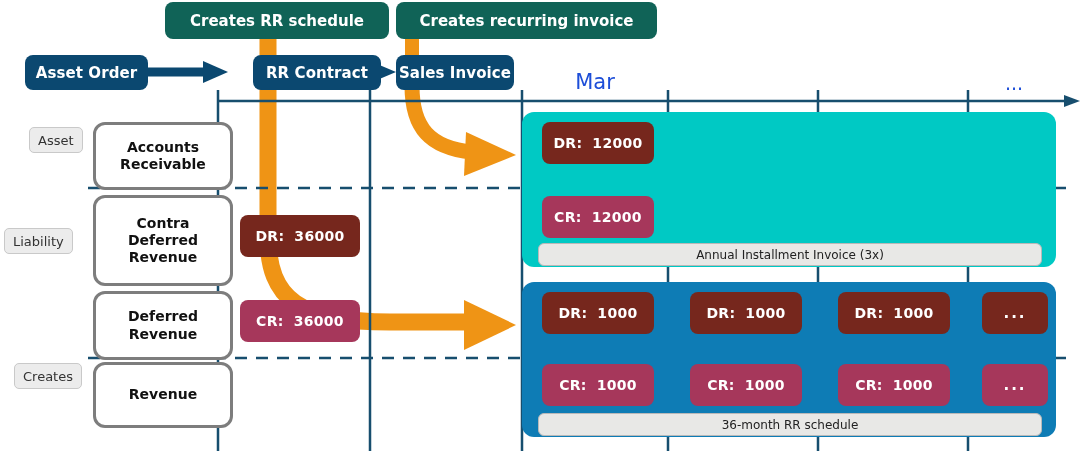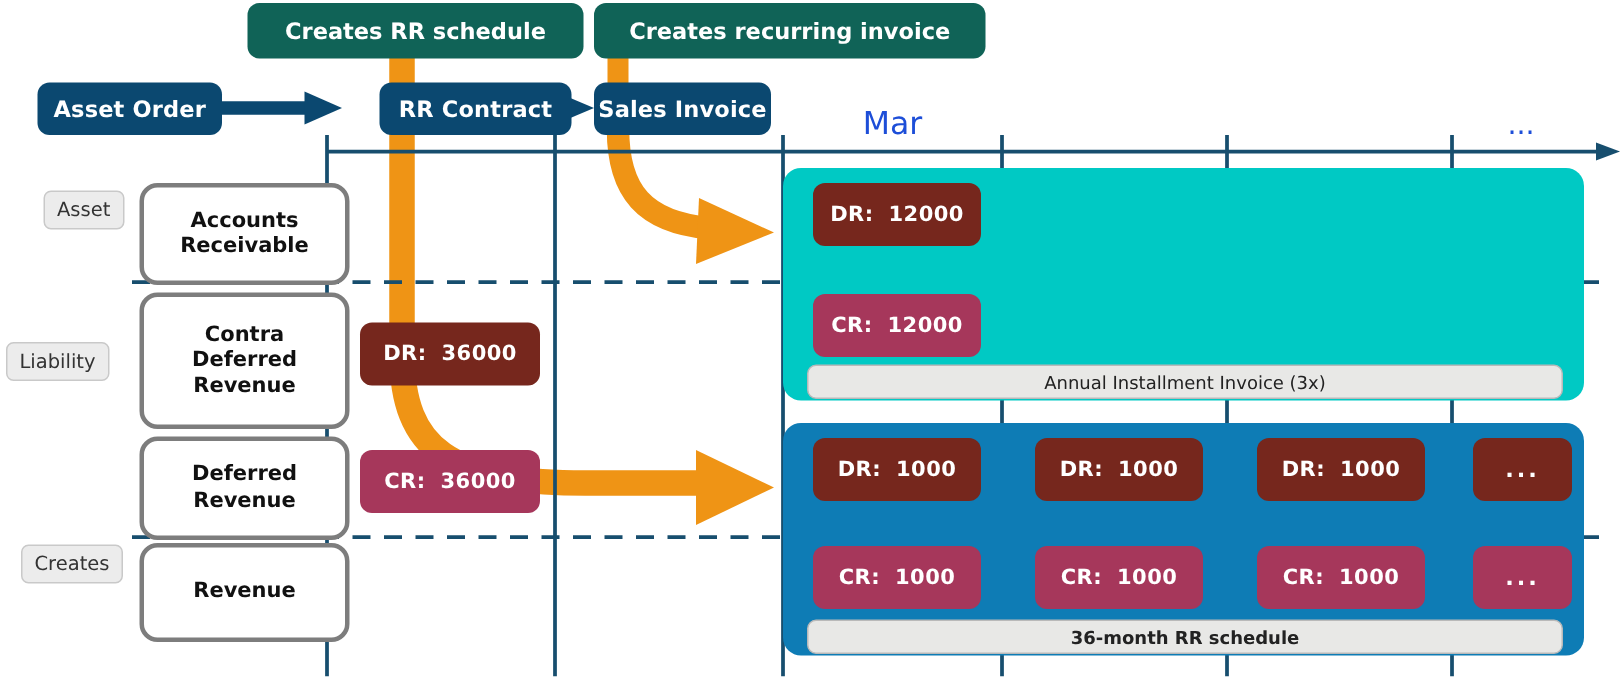--- a/index.html
+++ b/index.html
@@ -163,16 +163,16 @@
     </div>
     <div class="chip cr" style="left:838px;top:364px;width:112px;height:42px;">
       <span class="k">CR:</span>
       <span>1000</span>
     </div>
     <div class="chip cr dots" style="left:982px;top:364px;width:66px;height:42px;">
       <span class="k">...</span>
       <span></span>
     </div>
 
-    <div class="caption" style="left:538px;top:413px;width:502px;height:21px;font-weight:bold;">36-month RR schedule</div>
+    <div class="caption" style="left:538px;top:413px;width:502px;height:21px;">36-month RR schedule</div>
 
   </div>
 </div>
 
 </body></html>

